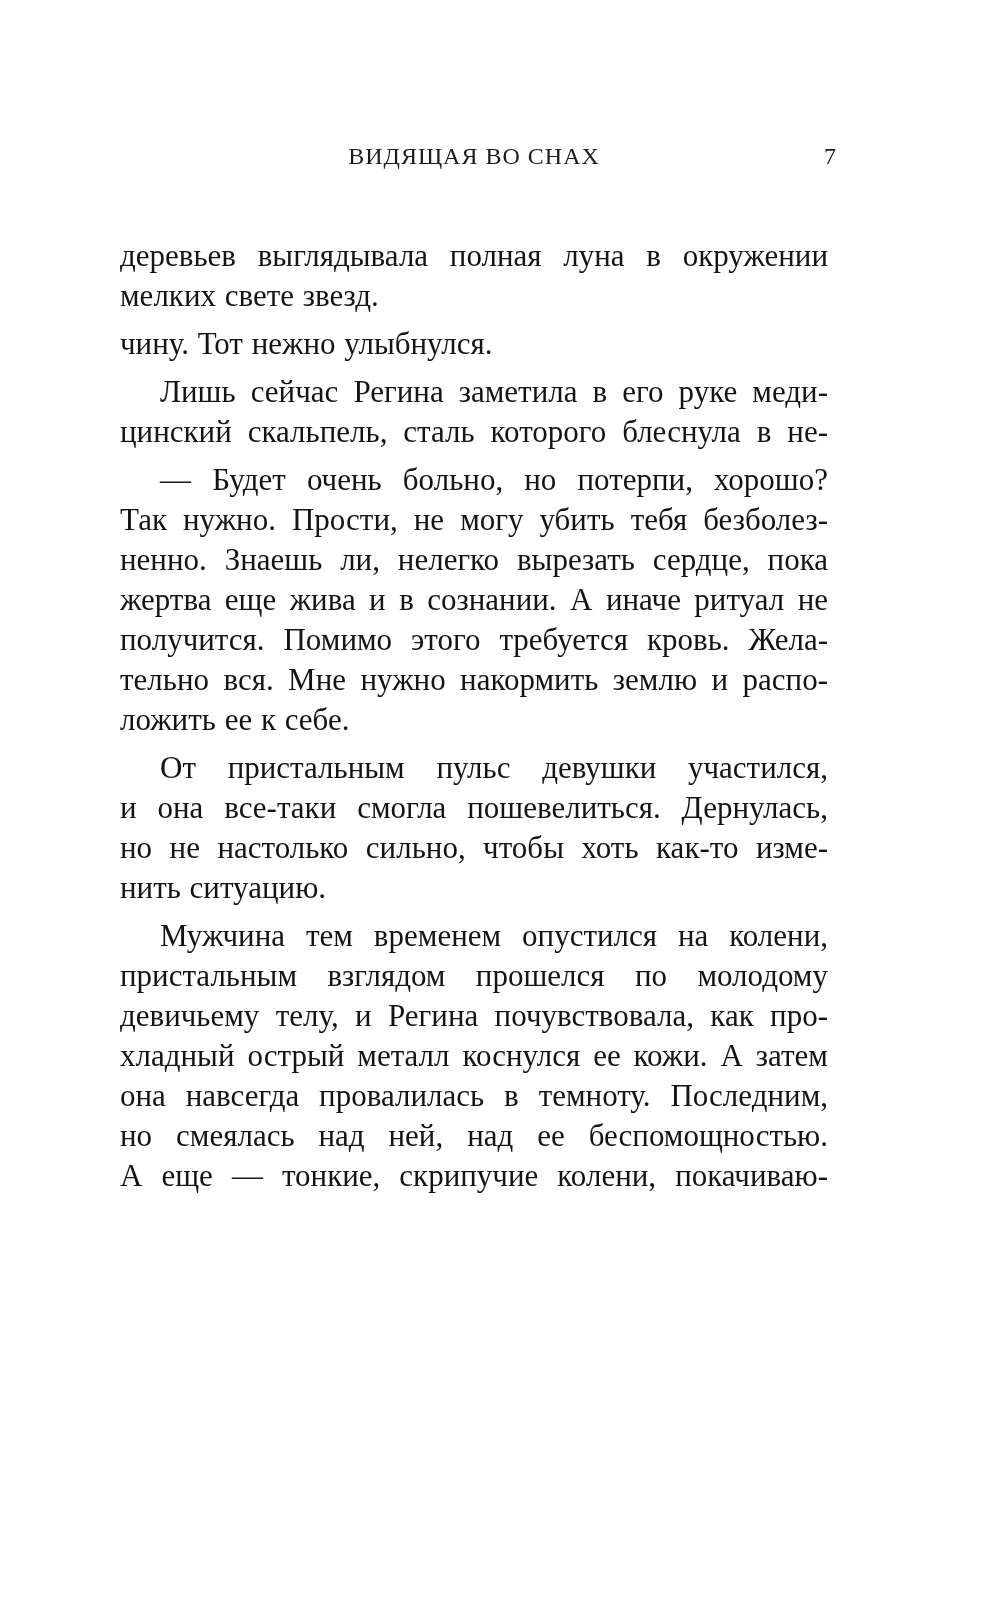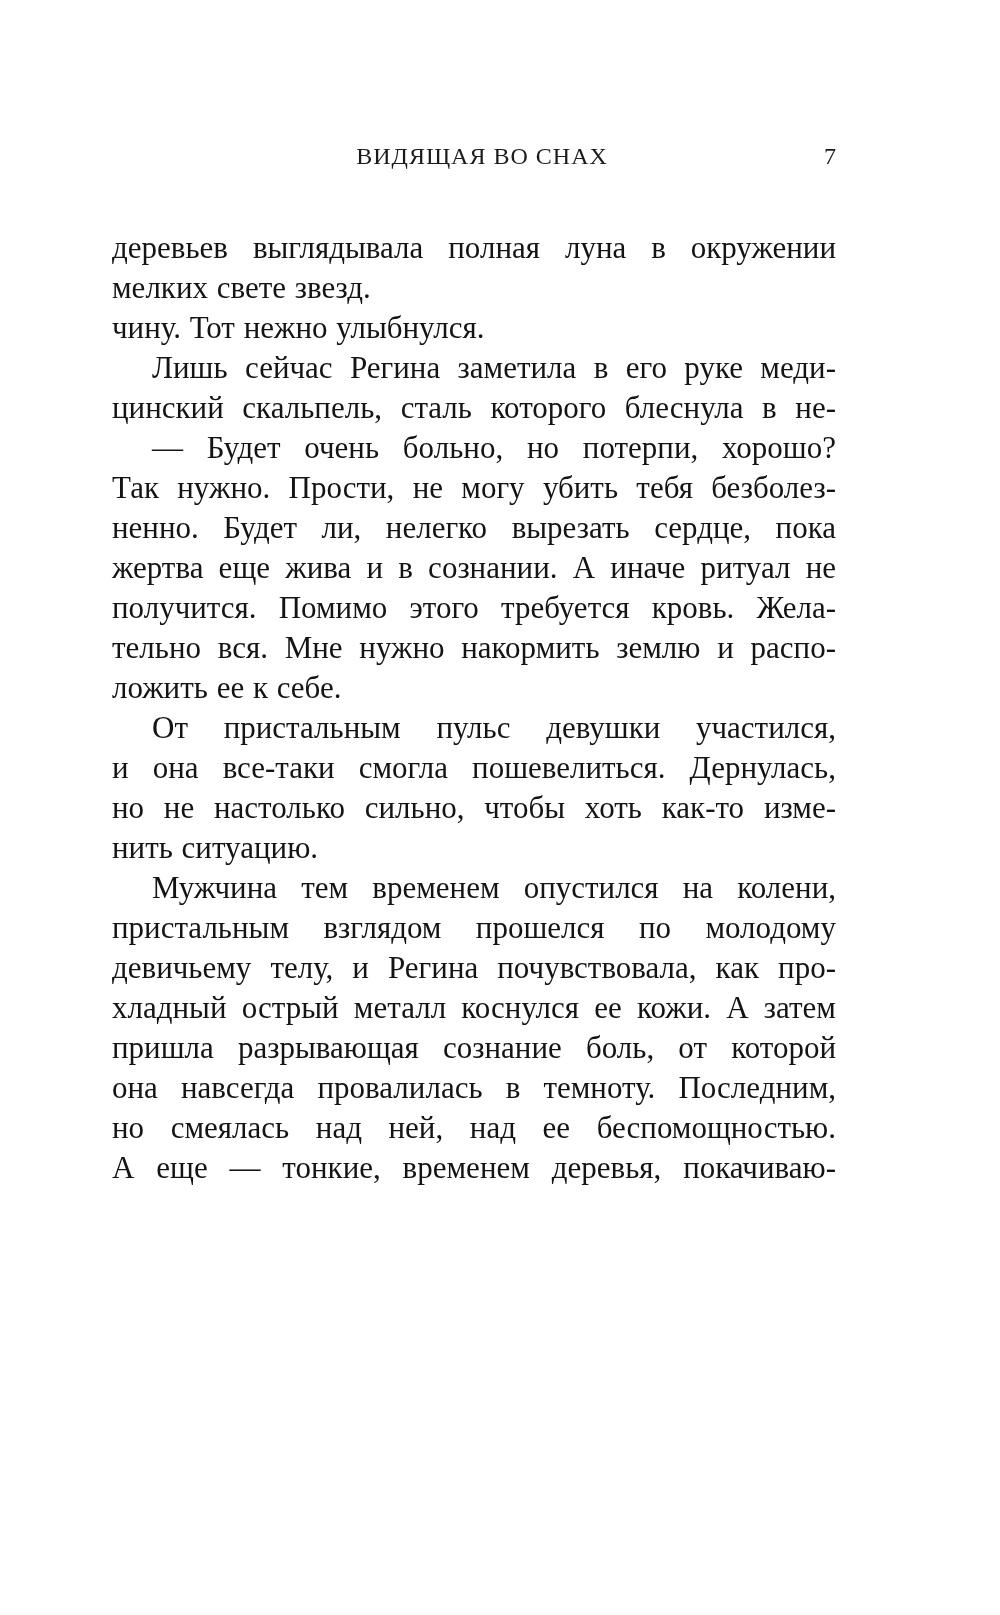--- a/index.html
+++ b/index.html
@@ -12,21 +12,21 @@
     width: 1000px;
     height: 1615px;
     background: #ffffff;
     font-family: "Liberation Serif", "DejaVu Serif", serif;
     color: #141414;
     overflow: hidden;
   }
   .running-head {
     position: absolute;
     top: 142px;
-    left: 120px;
+    left: 112px;
     width: 724px;
     text-align: center;
     font-size: 24px;
     line-height: 28px;
     letter-spacing: 1px;
     color: #1b1b1b;
   }
   .page-num {
     position: absolute;
     top: 142px;
@@ -40,21 +40,21 @@
   .body-text {
     position: absolute;
     top: 228px;
     left: 112px;
     width: 724px;
     font-size: 31px;
     line-height: 40px;
     word-spacing: 1px;
   }
   .paragraph {
-    margin: 0;
+    margin: 8px;
     padding: 0;
   }
   .line {
     text-align: justify;
     text-align-last: justify;
     white-space: normal;
   }
   .line.last {
     text-align-last: left;
   }
@@ -83,39 +83,38 @@
     </div>
 
     <div class="paragraph">
       <div class="line indent">Лишь сейчас Регина заметила в его руке меди-</div>
       <div class="line">цинский скальпель, сталь которого блеснула в не-</div>
     </div>
 
     <div class="paragraph">
       <div class="line indent">— Будет очень больно, но потерпи, хорошо?</div>
       <div class="line">Так нужно. Прости, не могу убить тебя безболез-</div>
-      <div class="line">ненно. Будет ли, нелегко вырезать сердце, пока</div>
+      <div class="line">ненно. Знаешь ли, нелегко вырезать сердце, пока</div>
       <div class="line">жертва еще жива и в сознании. А иначе ритуал не</div>
       <div class="line">получится. Помимо этого требуется кровь. Жела-</div>
       <div class="line">тельно вся. Мне нужно накормить землю и распо-</div>
       <div class="line last">ложить ее к себе.</div>
     </div>
 
     <div class="paragraph">
       <div class="line indent">От пристальным пульс девушки участился,</div>
       <div class="line">и она все-таки смогла пошевелиться. Дернулась,</div>
       <div class="line">но не настолько сильно, чтобы хоть как-то изме-</div>
       <div class="line last">нить ситуацию.</div>
     </div>
 
     <div class="paragraph">
       <div class="line indent">Мужчина тем временем опустился на колени,</div>
       <div class="line">пристальным взглядом прошелся по молодому</div>
       <div class="line">девичьему телу, и Регина почувствовала, как про-</div>
       <div class="line">хладный острый металл коснулся ее кожи. А затем</div>
-      <div class="line">пришла разрывающая сознание боль, от которой</div>
       <div class="line">она навсегда провалилась в темноту. Последним,</div>
       <div class="line">но смеялась над ней, над ее беспомощностью.</div>
-      <div class="line">А еще — тонкие, временем деревья, покачиваю-</div>
+      <div class="line">А еще — тонкие, скрипучие колени, покачиваю-</div>
     </div>
 
   </div>
 </div>
 
 </body></html>

